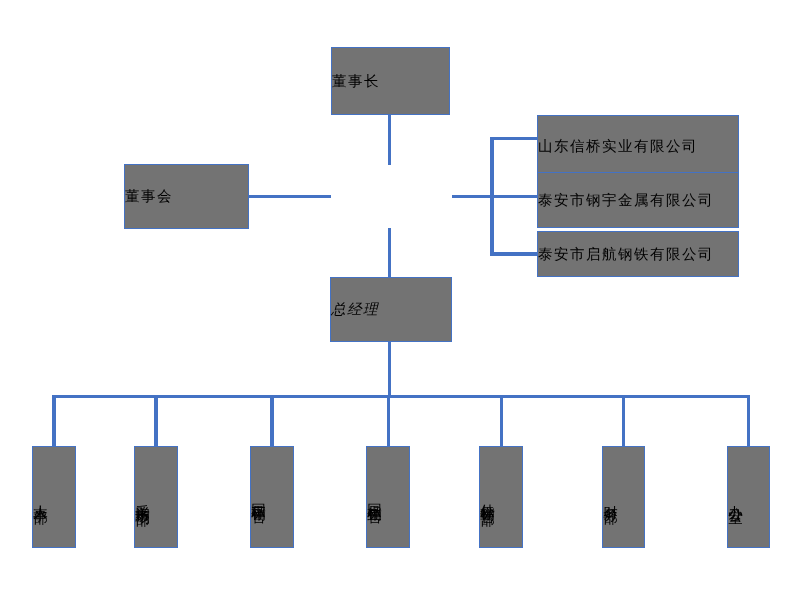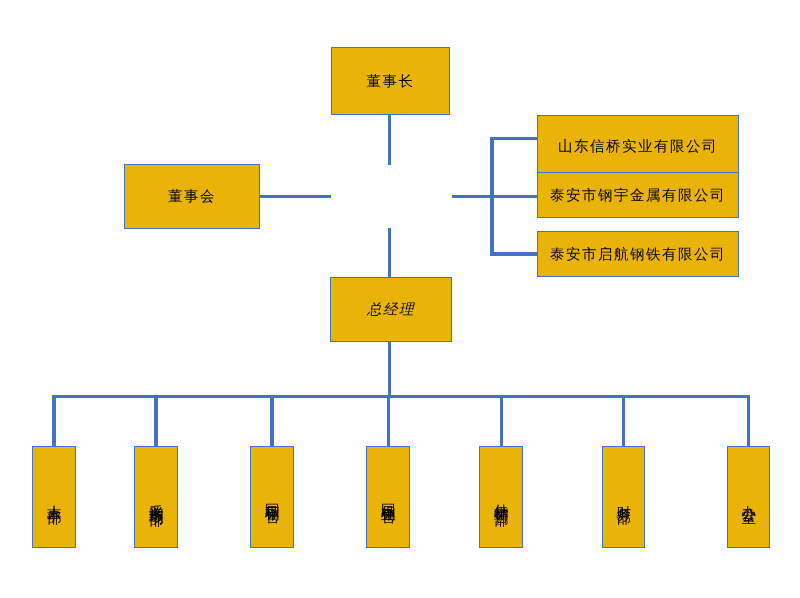--- a/index.html
+++ b/index.html
@@ -14,24 +14,23 @@
   .canvas {
     position: relative;
     width: 800px;
     height: 598px;
     background: var(--bg);
     overflow: hidden;
   }
   .box {
     position: absolute;
     border: 1.4px solid var(--border);
-    background: #eab308;
+    background: #737373;
     display: flex;
     align-items: center;
-    justify-content: center;
     color: var(--text);
     font-size: 14.5px;
     letter-spacing: 1.5px;
     text-align: center;
     z-index: 2;
   }
   .box.vertical span {
     writing-mode: vertical-rl;
     text-orientation: upright;
     letter-spacing: 2px;
@@ -62,28 +61,28 @@
   <div class="line" style="left:270.2px; top:396px; width:3.5px; height:51px;"></div>
   <div class="line" style="left:386.7px; top:396px; width:3.5px; height:51px;"></div>
   <div class="line" style="left:499.7px; top:396px; width:3.5px; height:51px;"></div>
   <div class="line" style="left:621.7px; top:396px; width:3.5px; height:51px;"></div>
   <div class="line" style="left:746.5px; top:396px; width:3.5px; height:51px;"></div>
 
   <div class="box" style="left:331px; top:47px; width:119px; height:68px;">
     <span>董事长</span>
   </div>
 
-  <div class="box" style="left:124px; top:164px; width:136px; height:65px;">
+  <div class="box" style="left:124px; top:164px; width:125px; height:65px;">
     <span>董事会</span>
   </div>
 
   <div class="box" style="left:537px; top:115px; width:202px; height:63px;">
     <span>山东信桥实业有限公司</span>
   </div>
-  <div class="box" style="left:537px; top:172px; width:202px; height:46px;">
+  <div class="box" style="left:537px; top:172px; width:202px; height:56px;">
     <span>泰安市钢宇金属有限公司</span>
   </div>
   <div class="box" style="left:537px; top:231px; width:202px; height:46px;">
     <span>泰安市启航钢铁有限公司</span>
   </div>
 
   <div class="box" style="left:330px; top:277px; width:122px; height:65px;font-style:italic;">
     <span>总经理</span>
   </div>
 

